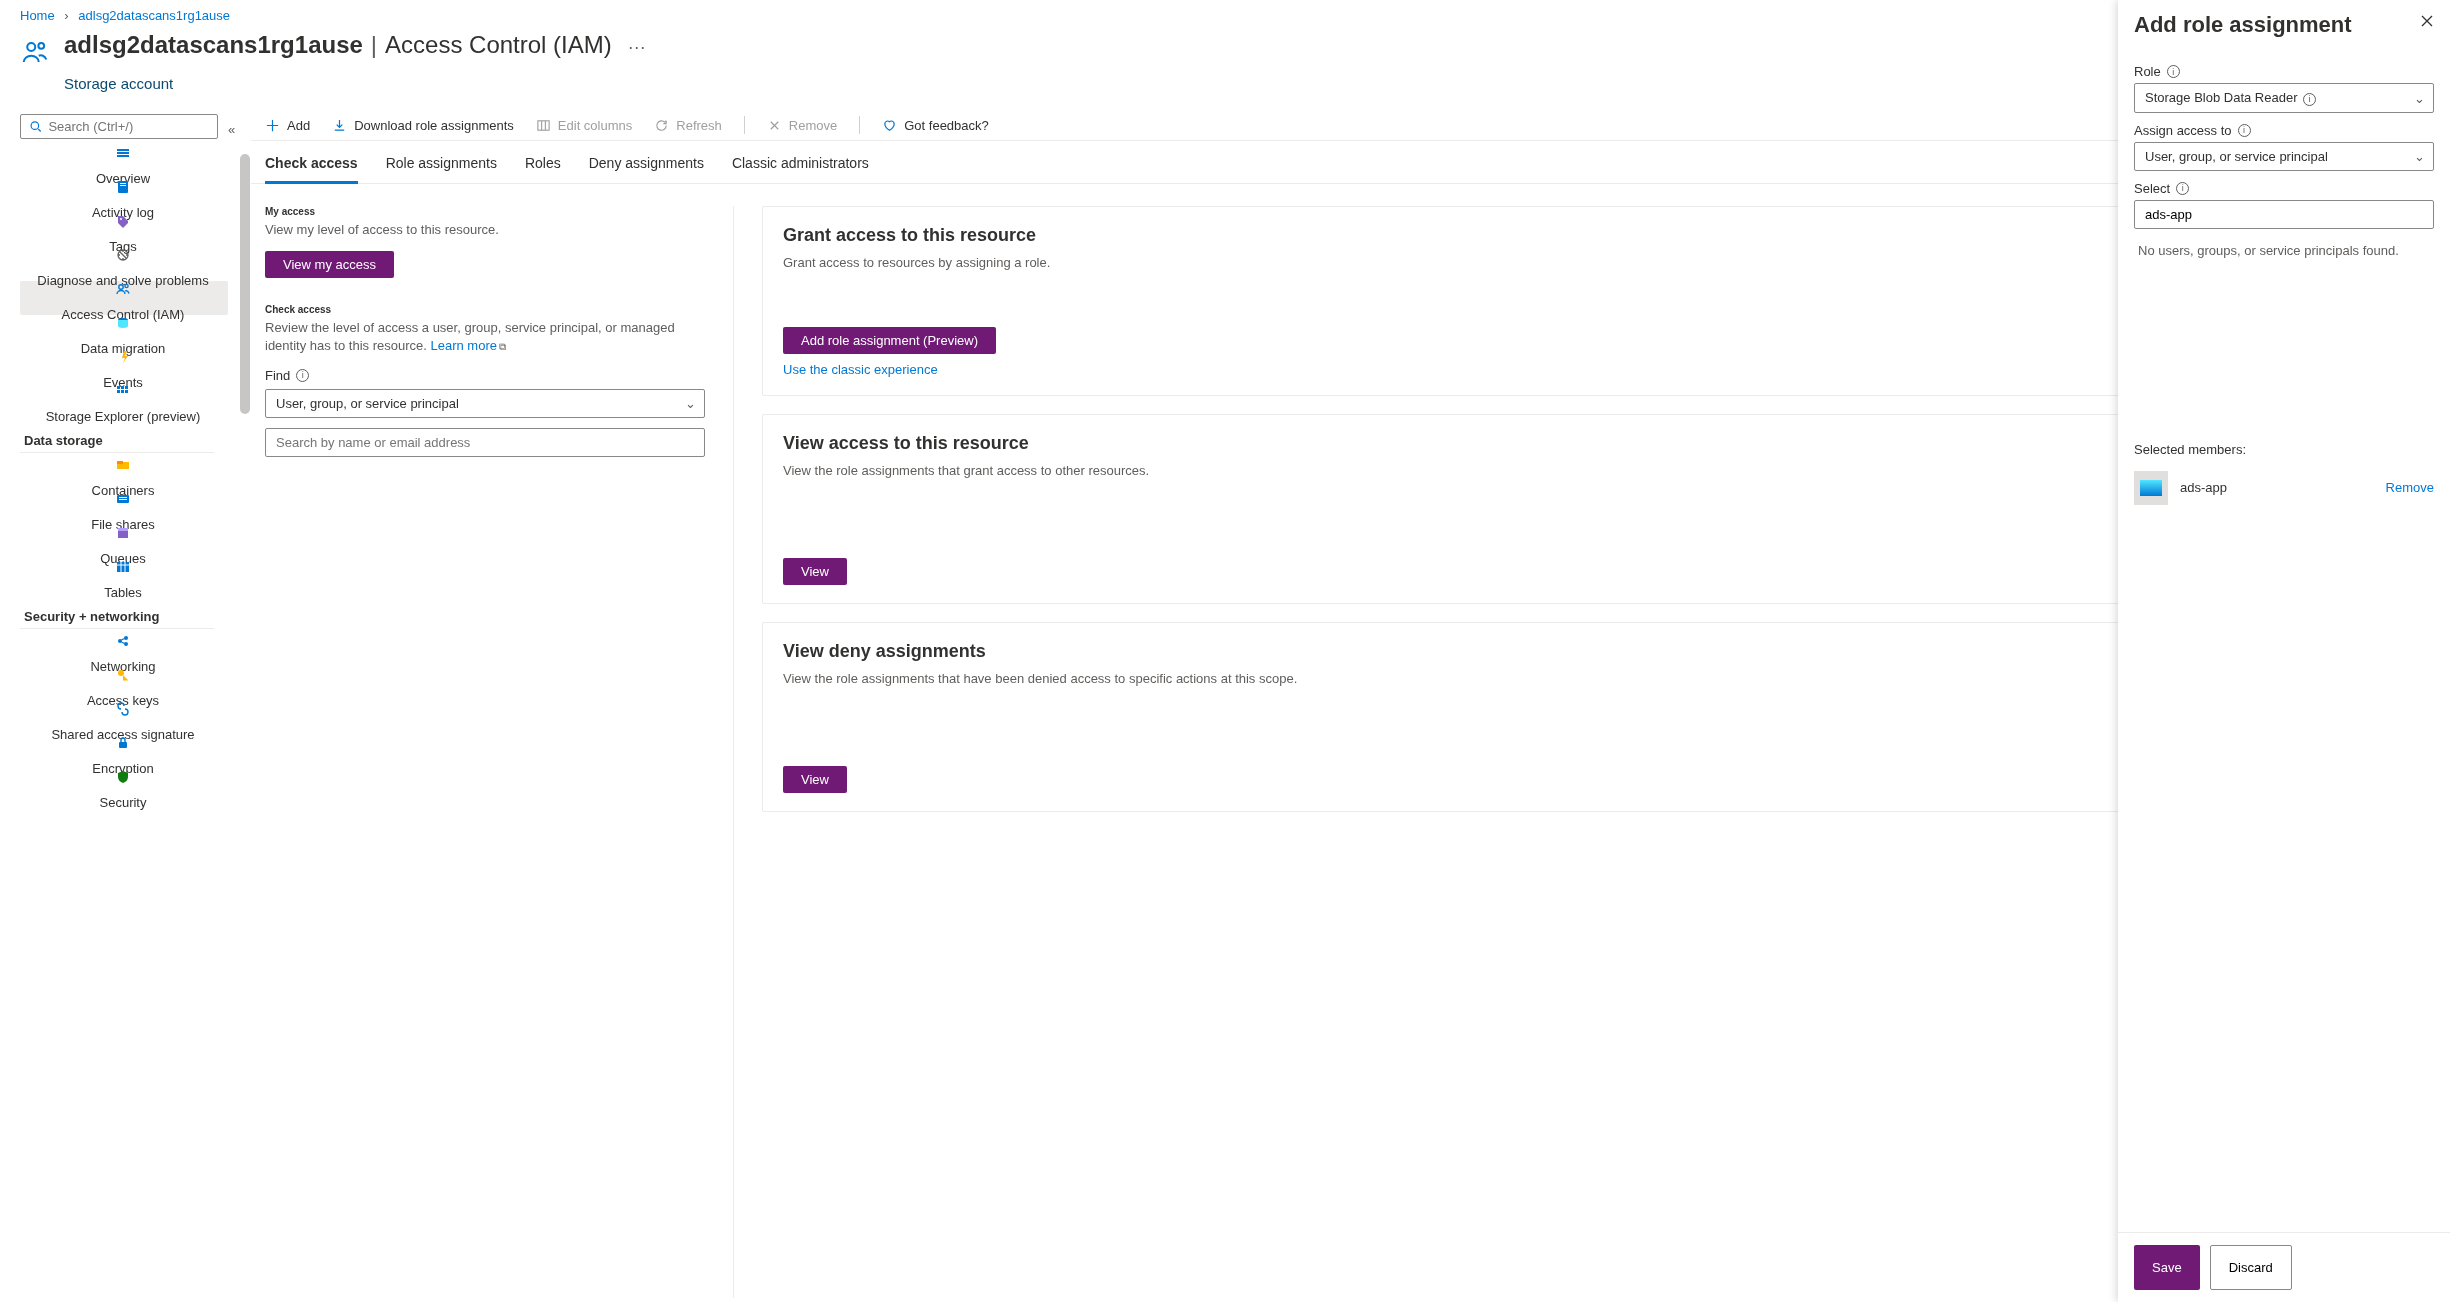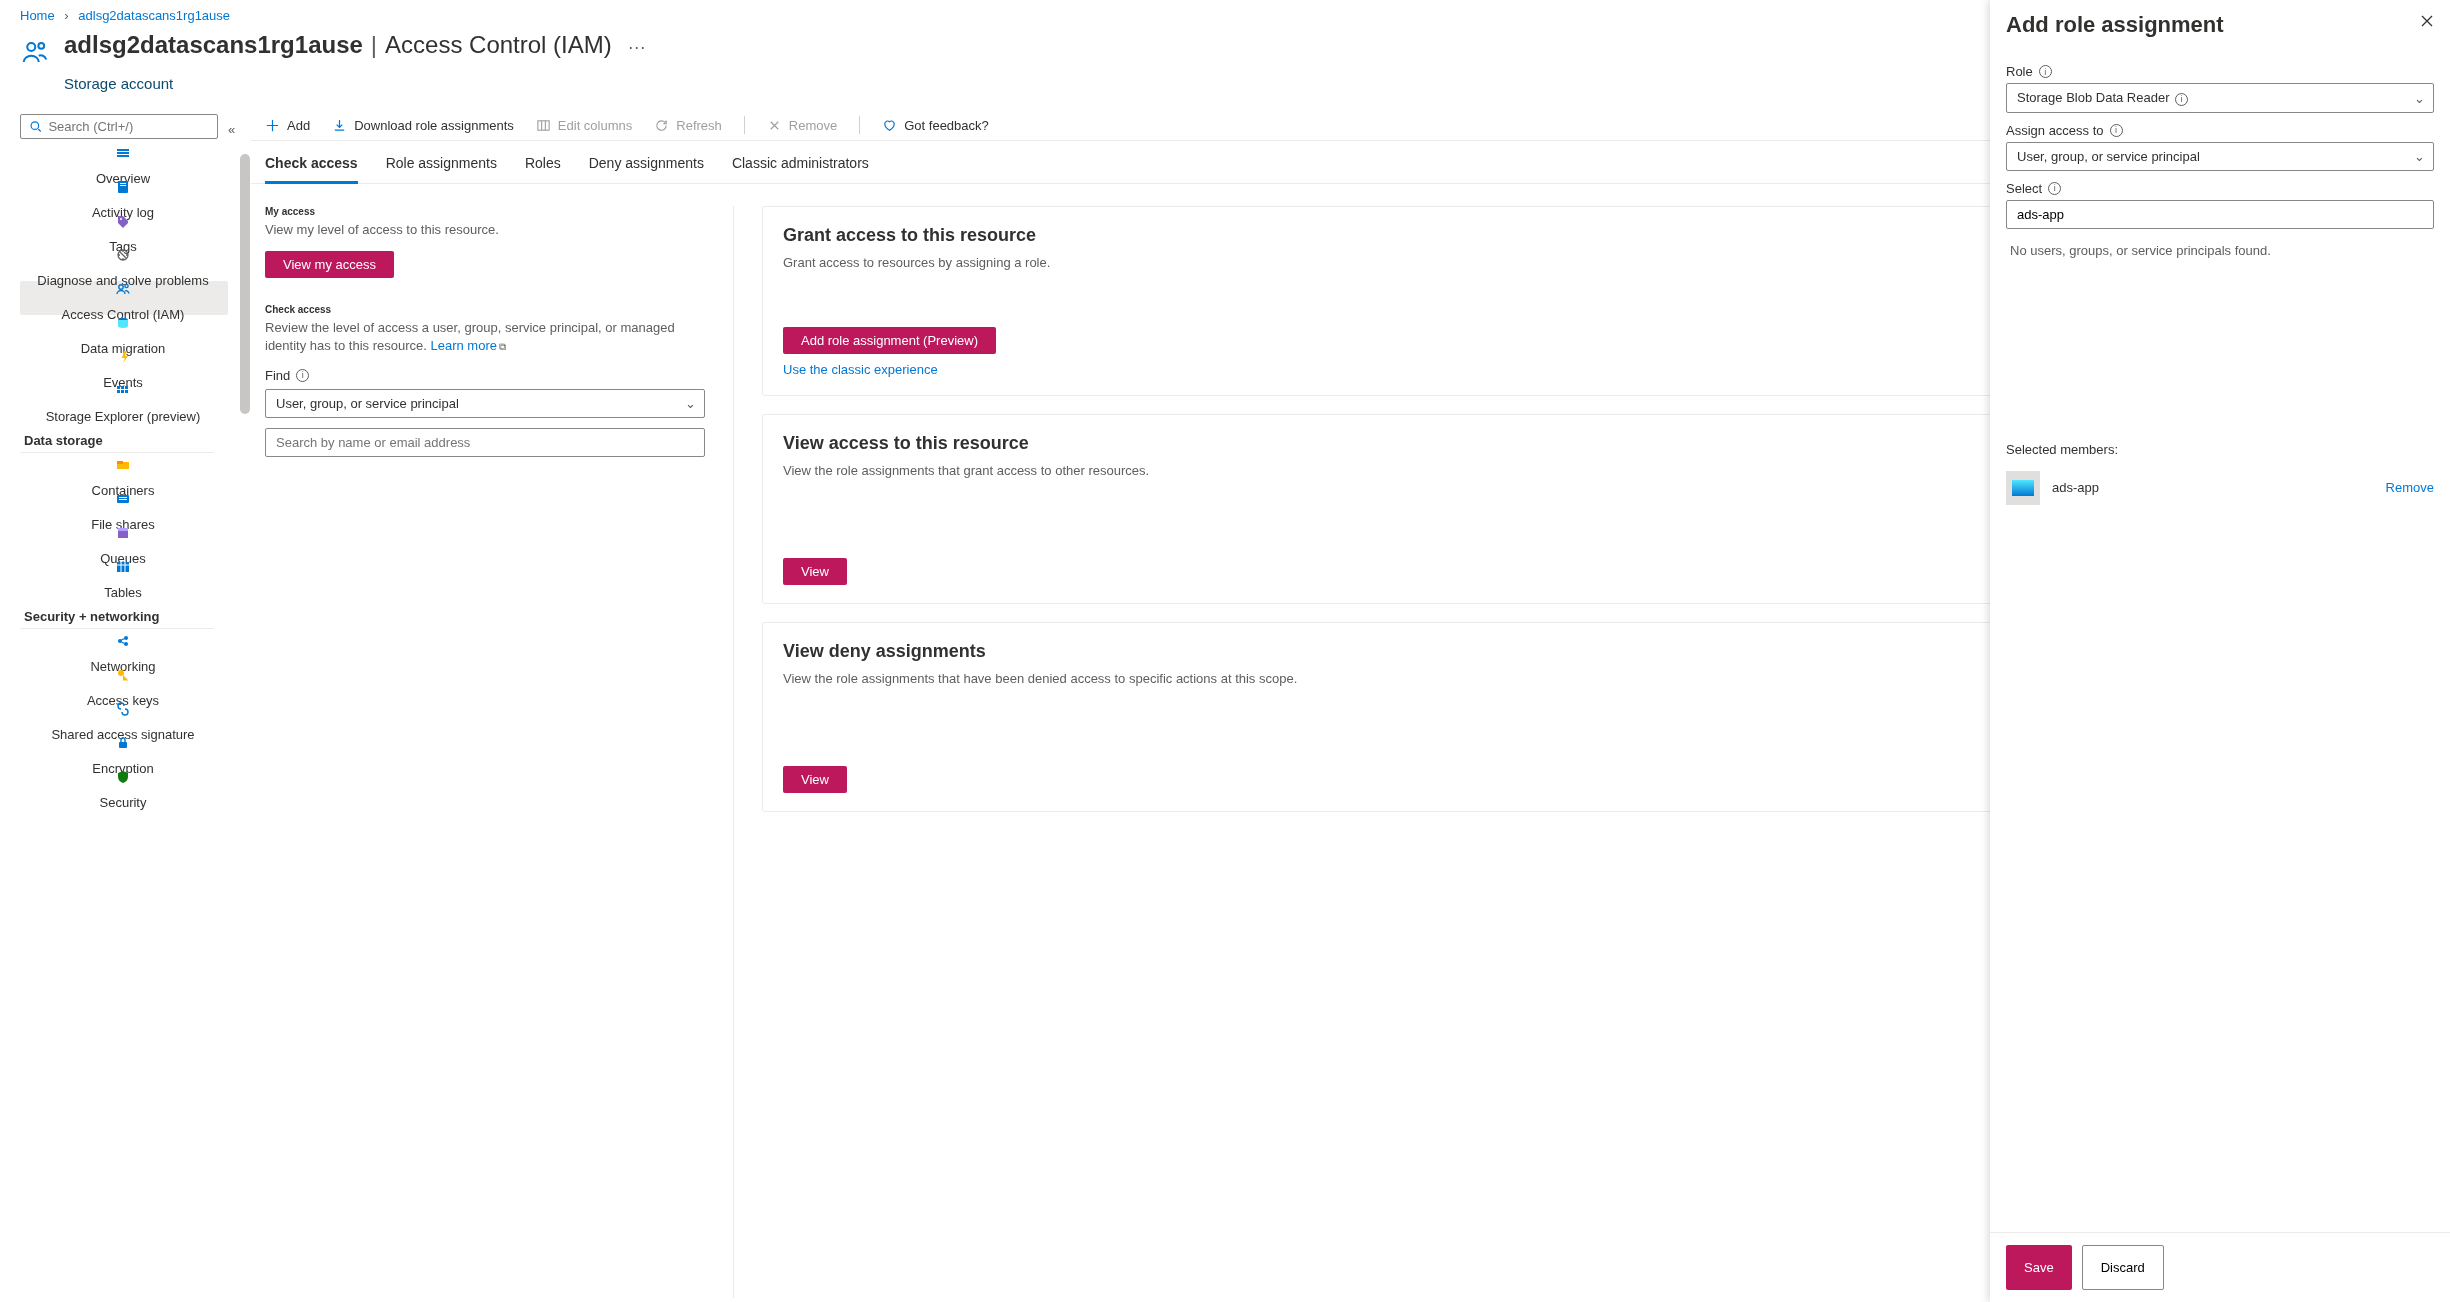--- a/index.html
+++ b/index.html
@@ -52,37 +52,37 @@
 .tab { padding-bottom: 10px; font-size: 14px; color: #323130; cursor: pointer; }
 .tab.active { font-weight: 600; border-bottom: 3px solid #0078d4; margin-bottom: -1px; }
 
 .content { display: flex; gap: 28px; padding: 22px 14px; overflow: auto; flex: 1; }
 .leftcol { flex: 0 0 440px; }
 .rightcol { flex: 1; display: flex; flex-direction: column; gap: 18px; min-width: 290px; }
 .sec-title { font-weight: 600; font-size: 10px; }
 .sec-desc { color: #605e5c; margin: 4px 0 12px; line-height: 1.4; }
 .sec-desc a { color: #0078d4; text-decoration: none; }
 .ext-icn { font-size: 10px; color: #605e5c; margin-left: 2px; }
-.btn-primary { background: #be185d; color: #fff; border: none; border-radius: 2px; padding: 6px 18px; font-size: 13px; cursor: pointer; }
+.btn-primary { background: #701a75; color: #fff; border: none; border-radius: 2px; padding: 6px 18px; font-size: 13px; cursor: pointer; }
 .btn-secondary { background: #fff; border: 1px solid #8a8886; border-radius: 2px; padding: 14px 18px; font-size: 13px; cursor: pointer; }
 .lbl { font-size: 13px; display: flex; align-items: center; gap: 6px; margin: 6px 0; font-weight: 400; }
 .info-icon { width: 13px; height: 13px; border: 1px solid #605e5c; border-radius: 50%; display: inline-flex; align-items: center; justify-content: center; font-size: 9px; color: #605e5c; }
 .select-box { position: relative; border: 1px solid #8a8886; border-radius: 2px; padding: 6px 28px 6px 10px; cursor: pointer; background: #fff; font-size: 13px; }
 .select-box .chev { position: absolute; right: 8px; top: 50%; transform: translateY(-50%); color: #605e5c; }
 .text-input { width: 100%; border: 1px solid #8a8886; border-radius: 2px; padding: 6px 10px; font-size: 13px; outline: none; }
 
 .card { border: 1px solid #edebe9; border-radius: 2px; padding: 18px 20px; display: flex; flex-direction: column; min-height: 190px; }
 .card-title { font-size: 18px; font-weight: 600; margin-bottom: 8px; }
 .card-desc { color: #605e5c; line-height: 1.4; }
 .card-actions { margin-top: auto; display: flex; justify-content: space-between; align-items: center; padding-top: 14px; }
 .card-actions a { color: #0078d4; text-decoration: none; font-size: 13px; }
 .card-link2 { color: #0078d4; cursor: pointer; display: block; margin-top: 8px; }
 
 
-.blade { position: fixed; top: 0; right: 0; bottom: 0; width: 460px; background: #fff; box-shadow: -2px 0 8px rgba(0,0,0,0.15); display: flex; flex-direction: column; }
+.blade { position: fixed; top: 0; right: 0; bottom: 0; width: 332px; background: #fff; box-shadow: -2px 0 8px rgba(0,0,0,0.15); display: flex; flex-direction: column; }
 .blade-hdr { display: flex; align-items: flex-start; justify-content: space-between; padding: 12px 16px 10px 16px; }
 .blade-title { font-size: 22px; font-weight: 600; }
 .blade-close { font-size: 18px; cursor: pointer; color: #323130; background: none; border: none; }
 .blade-body { flex: 1; padding: 6px 16px; overflow: auto; }
 .blade-body .lbl { margin-top: 10px; margin-bottom: 4px; }
 .nores { color: #605e5c; padding: 14px 4px; font-size: 13px; }
 .sel-members { margin-top: 170px; }
 .sel-label { font-size: 13px; color: #323130; margin-bottom: 14px; }
 .member-row { display: flex; align-items: center; justify-content: space-between; gap: 10px; }
 .member-left { display: flex; align-items: center; gap: 12px; }

